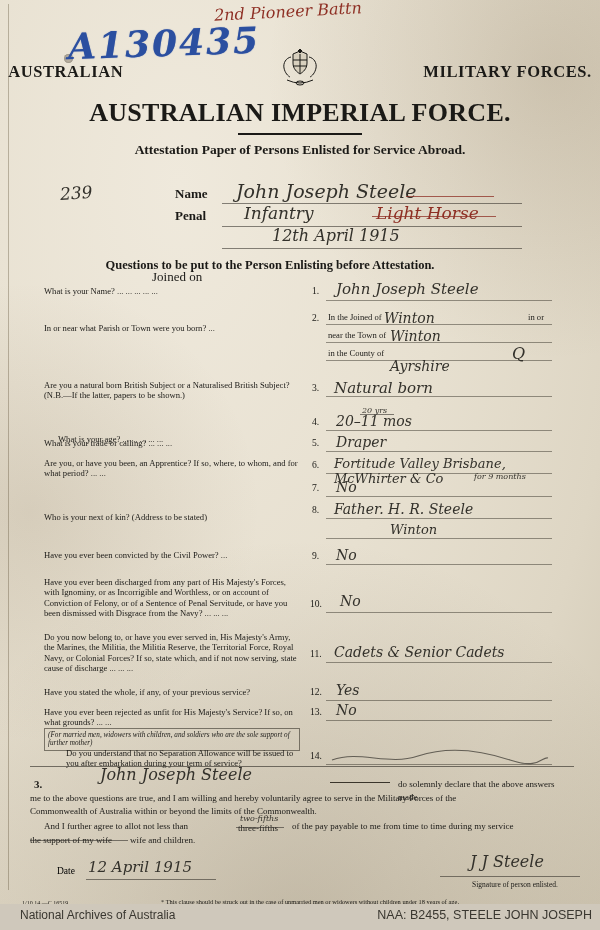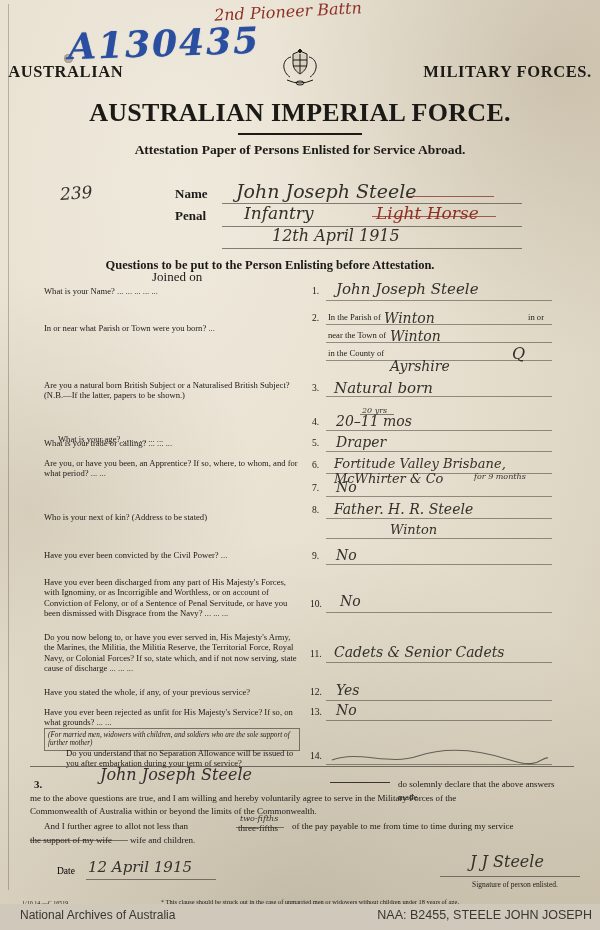--- a/index.html
+++ b/index.html
@@ -155,21 +155,21 @@
 
   <div id="qbox">
 
     <div class="qrow" style="top:4px;">What is your Name?  ...      ...      ...      ...      ...</div>
     <div class="qnum" style="left:268px;top:3px;">1.</div>
     <div class="ansline" style="left:282px;top:18px;width:226px;"></div>
     <div class="hw hw-dark" style="left:292px;top:-2px;font-size:15px;">John Joseph Steele</div>
 
     <div class="qrow" style="top:41px;">In or near what Parish or Town were you born?  ...</div>
     <div class="qnum" style="left:268px;top:30px;">2.</div>
-    <div class="p" style="left:284px;top:30px;font-size:8.6px;">In the Parish of</div>
+    <div class="p" style="left:284px;top:30px;font-size:8.6px;">In the Joined of</div>
     <div class="p" style="left:484px;top:30px;font-size:8.6px;">in or</div>
     <div class="ansline" style="left:282px;top:42px;width:226px;"></div>
     <div class="hw hw-dark" style="left:340px;top:28px;font-size:14px;">Winton</div>
 
     <div class="p" style="left:284px;top:48px;font-size:8.6px;">near the Town of</div>
     <div class="ansline" style="left:282px;top:60px;width:226px;"></div>
     <div class="hw hw-dark" style="left:346px;top:46px;font-size:14px;">Winton</div>
 
     <div class="p" style="left:284px;top:66px;font-size:8.6px;">in the County of</div>
     <div class="ansline" style="left:282px;top:78px;width:226px;"></div>

